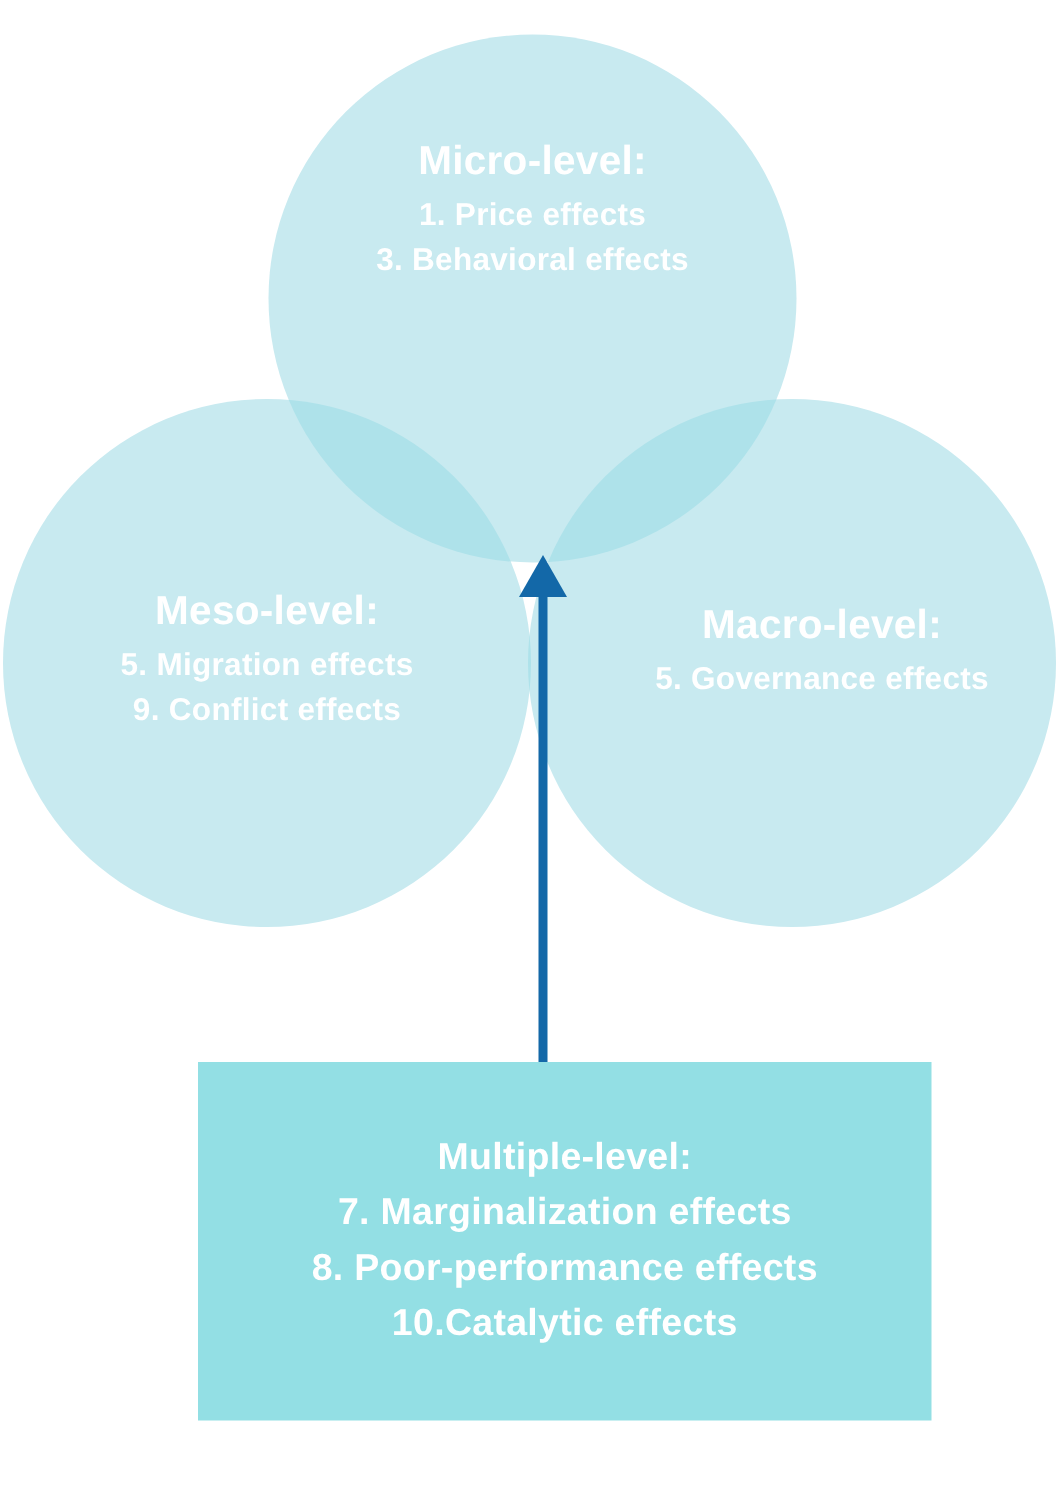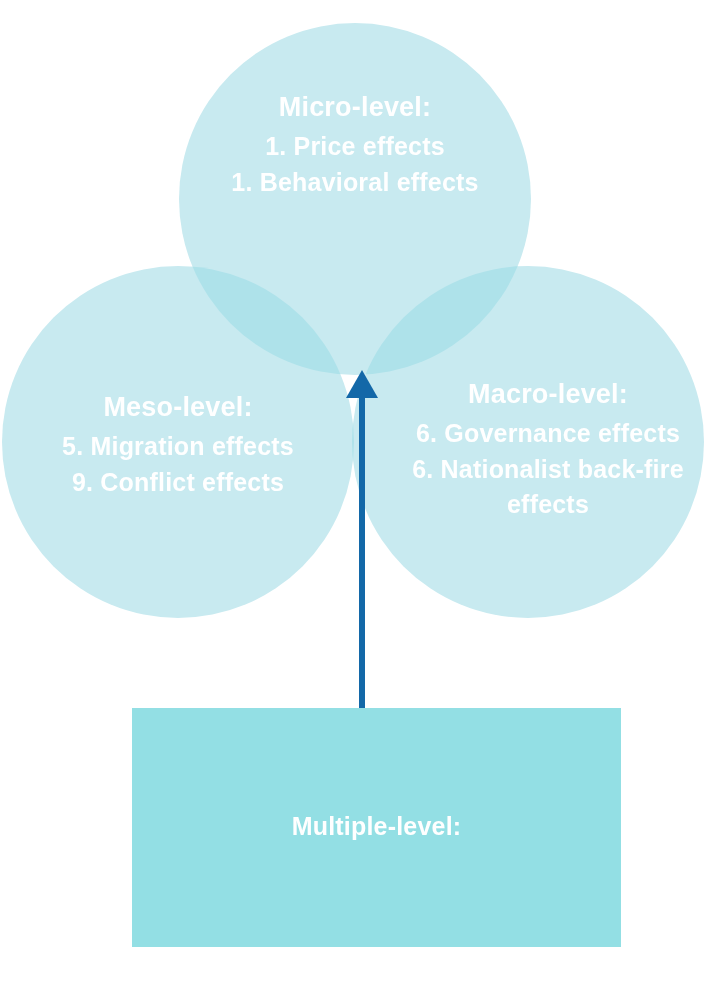--- a/index.html
+++ b/index.html
@@ -40,42 +40,42 @@
     letter-spacing: 0.2px;
     -webkit-font-smoothing: antialiased;
   }
   .label-title {
     font-size: 27px;
     font-weight: bold;
     line-height: 1.30;
     white-space: nowrap;
   }
   .label-item {
-    font-size: 25px;
+    font-size: 21px;
     font-weight: bold;
     line-height: 1.42;
   }
 
   #micro-group {
     left: 155px;
     top: 90px;
     width: 400px;
   }
   #micro-group .label-title { margin-bottom: 4px; }
 
   #meso-group {
     left: 8px;
     top: 390px;
     width: 340px;
   }
   #meso-group .label-title { margin-bottom: 4px; }
 
   #macro-group {
     left: 398px;
-    top: 377px;
+    top: 399px;
     width: 300px;
   }
   #macro-group .label-title { margin-bottom: 4px; }
 
   
   #multiple-level-box {
     position: absolute;
     left: 132px;
     top: 708px;
     width: 489px;
@@ -142,34 +142,36 @@
 
     <g>
       <line x1="362" y1="708" x2="362" y2="388" stroke="#1368a8" stroke-width="6"></line>
       <path d="M362 370 L378 398 L346 398 Z" fill="#1368a8"></path>
     </g>
   </svg>
 
   <div class="label-group" id="micro-group">
     <div class="label-title">Micro-level:</div>
     <div class="label-item">1. Price effects</div>
-    <div class="label-item">1. Behavioral effects</div>
+    <div class="label-item">3. Behavioral effects</div>
   </div>
 
   <div class="label-group" id="meso-group">
     <div class="label-title">Meso-level:</div>
     <div class="label-item">5. Migration effects</div>
     <div class="label-item">9. Conflict effects</div>
   </div>
 
   <div class="label-group" id="macro-group">
     <div class="label-title">Macro-level:</div>
-    <div class="label-item">6. Governance effects</div>
-    <div class="label-item">6. Nationalist back-fire effects</div>
+    <div class="label-item">5. Governance effects</div>
   </div>
 
   <div id="multiple-level-box">
     <div class="label-group">
       <div class="label-title">Multiple-level:</div>
+      <div class="label-item">7. Marginalization effects</div>
+      <div class="label-item">8. Poor-performance effects</div>
+      <div class="label-item">10.Catalytic effects</div>
     </div>
   </div>
 
 </div>
 
 </body></html>

